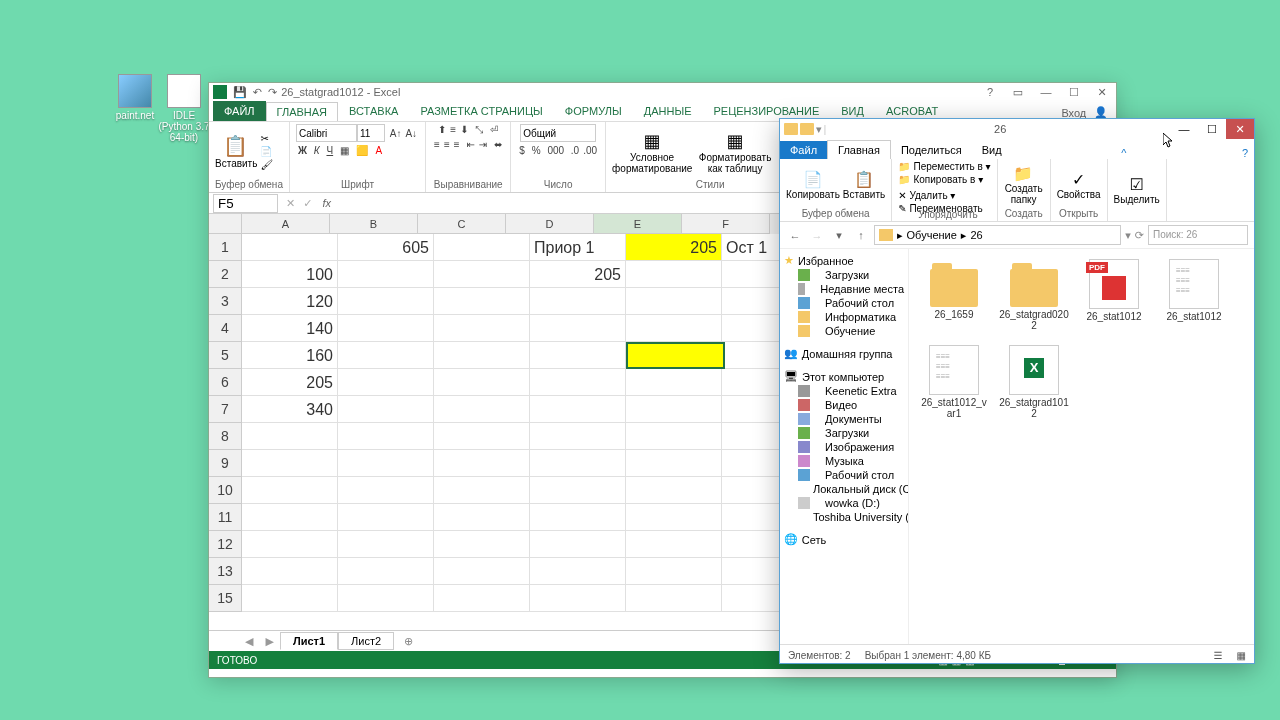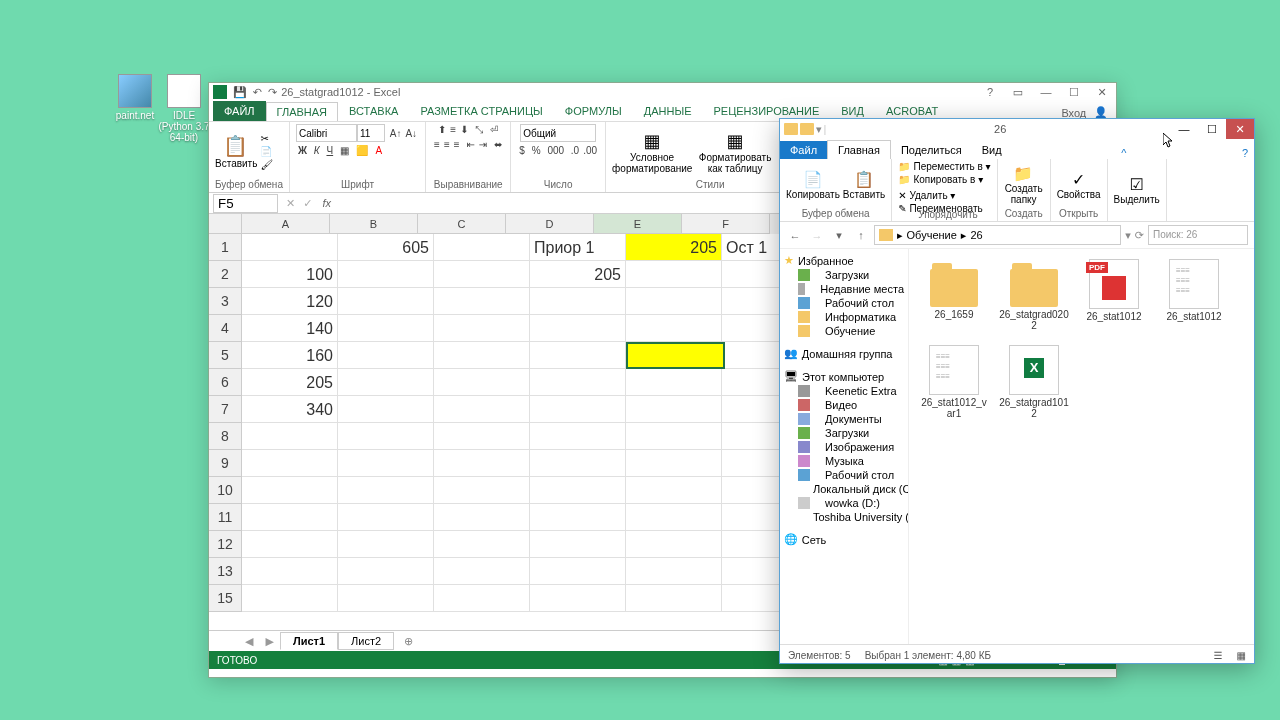--- a/index.html
+++ b/index.html
@@ -556,21 +556,21 @@
           <div class="fico txt"></div>
           <div class="flabel">26_stat1012_var1</div>
         </div>
       <div class="file-item">
           <div class="fico xlsx"></div>
           <div class="flabel">26_statgrad1012</div>
         </div>
     </div>
   </div>
   <div class="exp-status">
-    <span>Элементов: 5</span>
+    <span>Элементов: 2</span>
     <span>Выбран 1 элемент: 4,80 КБ</span>
     <span style="margin-left:auto">☰</span>
     <span>▦</span>
   </div>
 </div>
 
 <svg class="cursor-arrow" style="left:1163px;top:133px" viewBox="0 0 12 16">
     <path d="M0 0 L0 12 L3 9 L5 14 L7 13 L5 8 L9 8 Z" fill="#fff" stroke="#000" stroke-width="1"></path>
   </svg>
 

